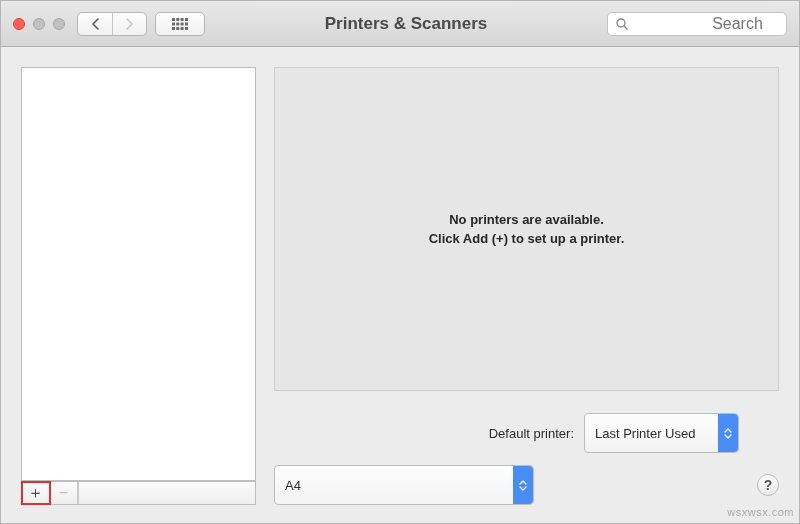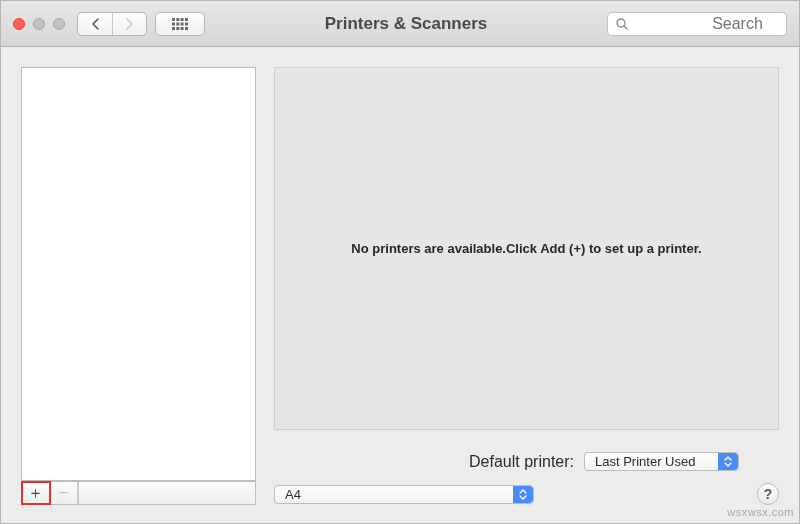--- a/index.html
+++ b/index.html
@@ -130,21 +130,21 @@
     .right-col {
       flex: 1;
       display: flex;
       flex-direction: column;
     }
     .empty-panel {
       flex: 1;
       background: #e6e6e6;
       border: 1px solid #cfcfcf;
       display: flex;
-      flex-direction: row;
+      flex-direction: column;
       align-items: center;
       justify-content: center;
       color: #272727;
       font-size: 13px;
       line-height: 1.5;
       font-weight: 600;
       text-align: center;
     }
     .bottom-controls {
       padding-top: 22px;
@@ -153,27 +153,27 @@
       gap: 12px;
     }
     .row {
       display: flex;
       align-items: center;
       gap: 10px;
     }
     .row-label {
       width: 300px;
       text-align: right;
-      font-size: 16px;
+      font-size: 13px;
       color: #2b2b2b;
     }
     .select {
       flex: 1;
       max-width: 260px;
-      height: 19px;
+      height: 40px;
       background: linear-gradient(#fdfdfd, #f3f3f3);
       border: 1px solid #bcbcbc;
       border-radius: 4px;
       display: flex;
       align-items: center;
       padding-left: 10px;
       font-size: 13px;
       color: #2b2b2b;
       position: relative;
       cursor: pointer;

